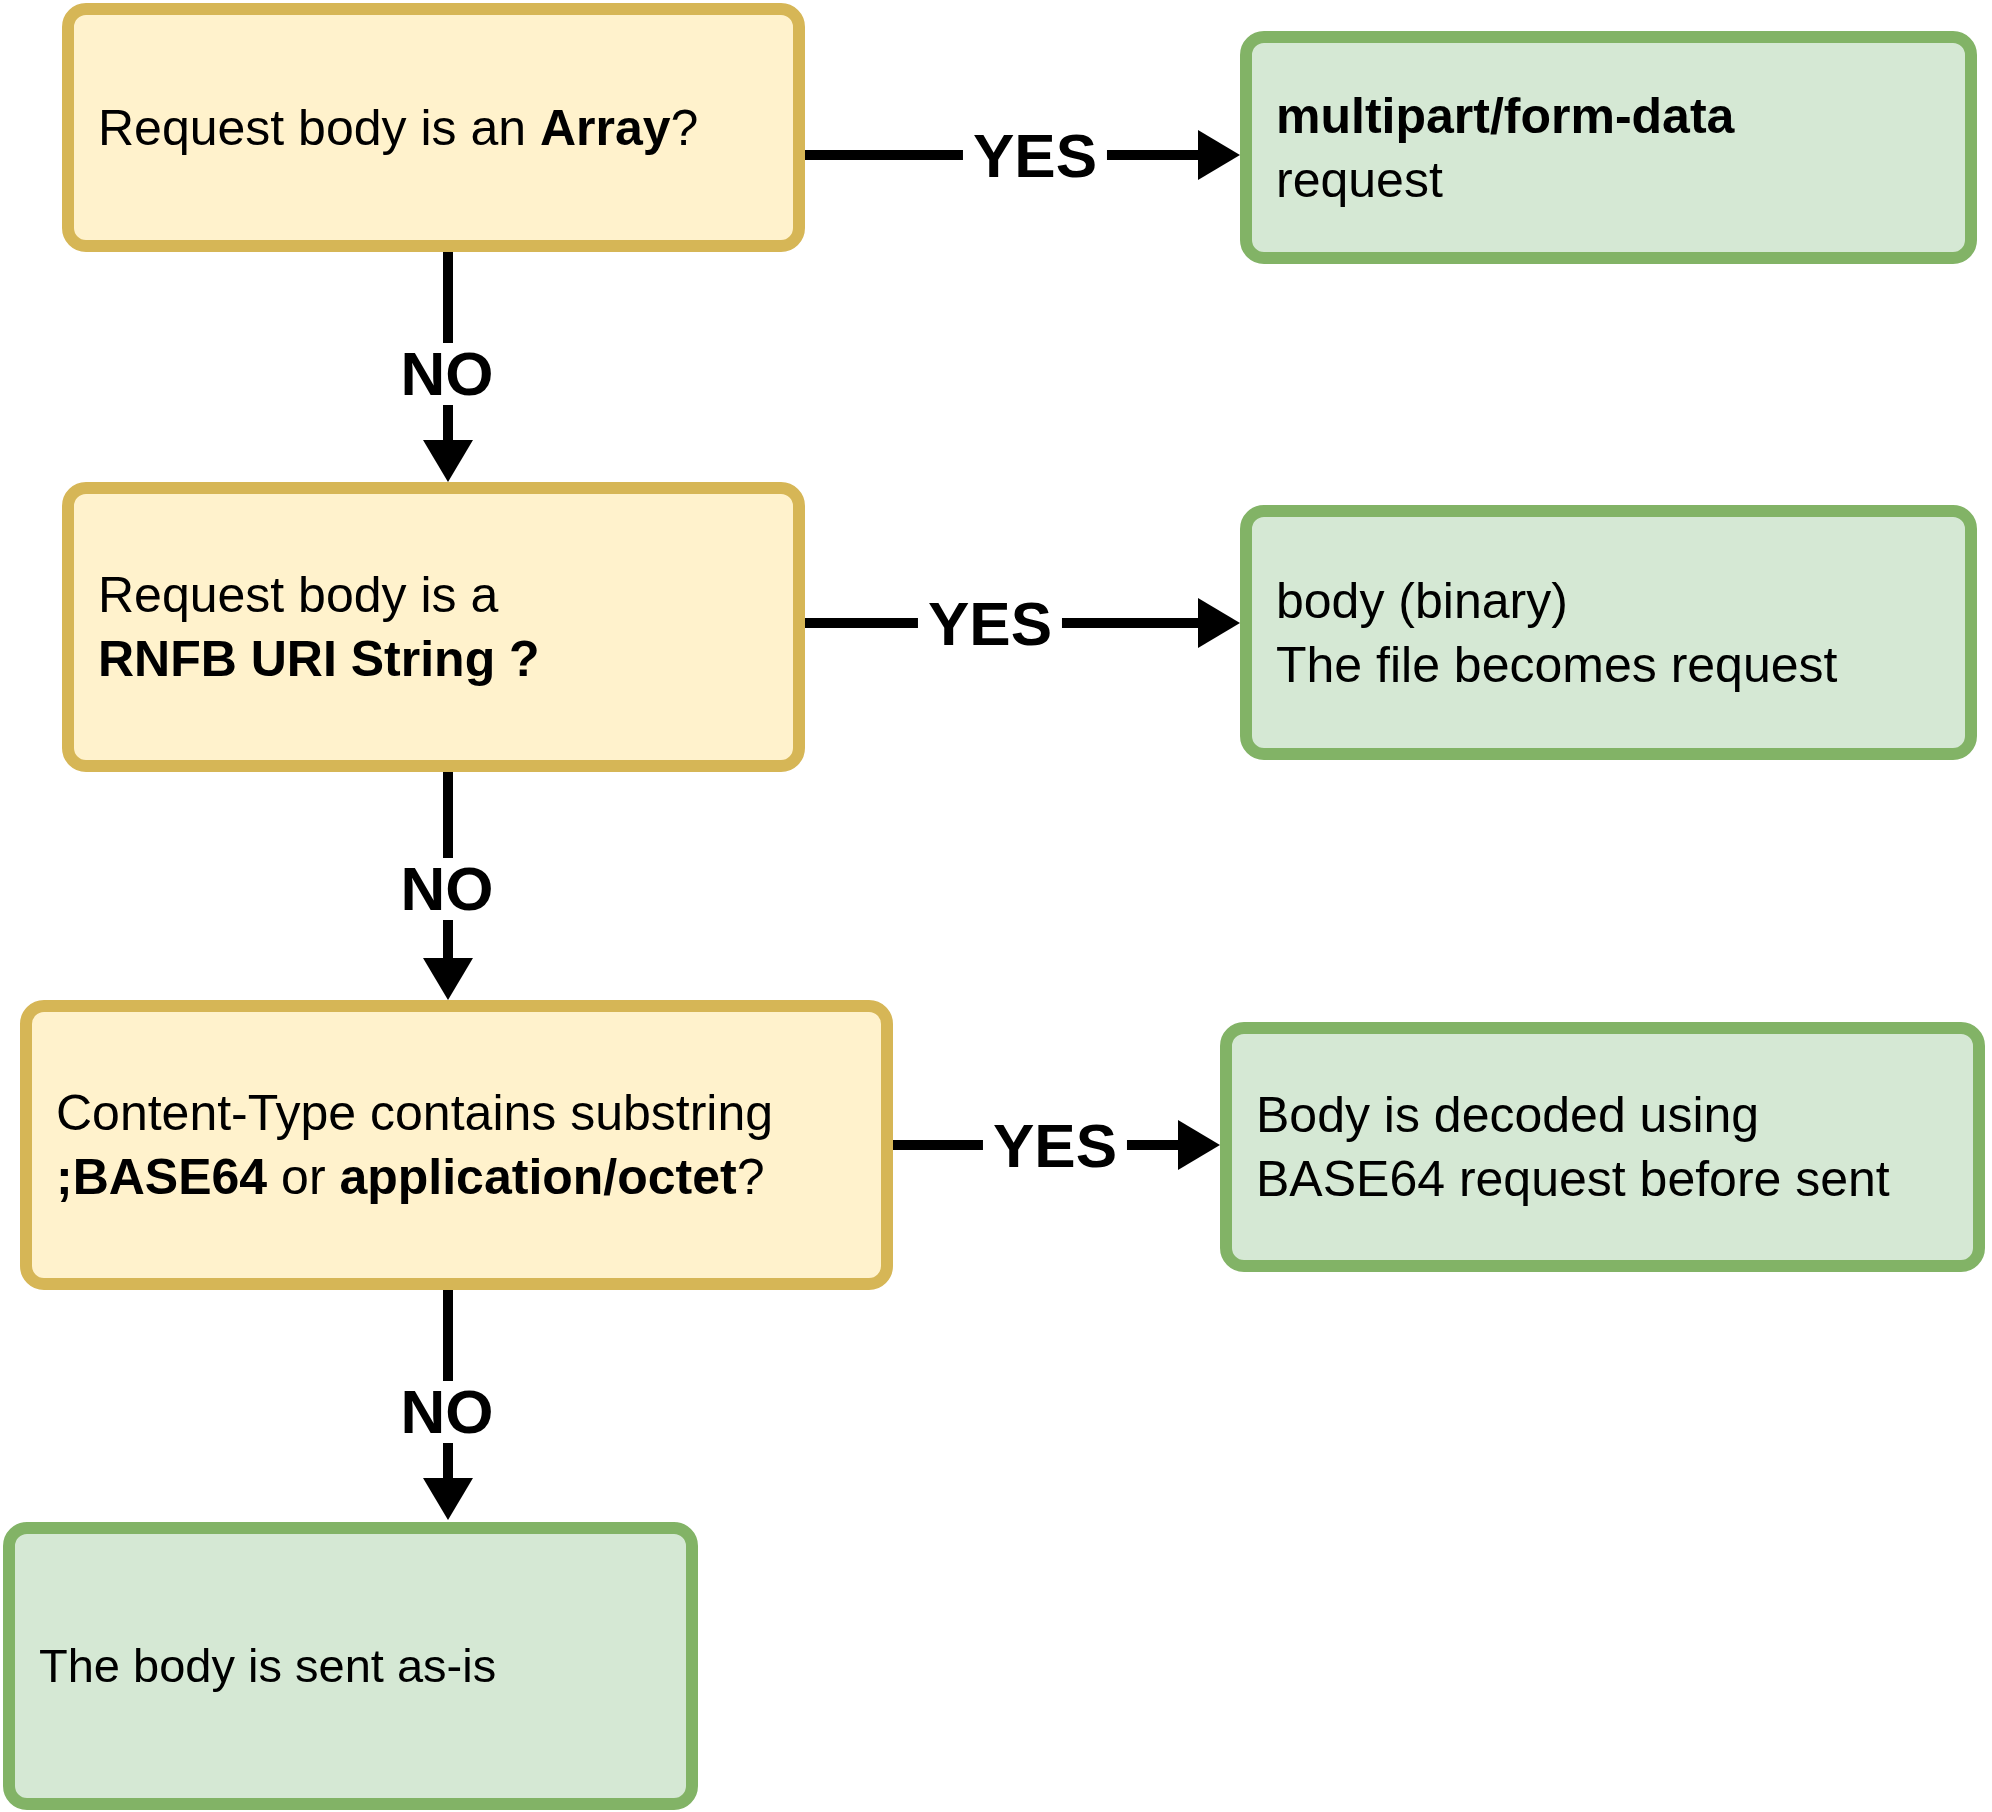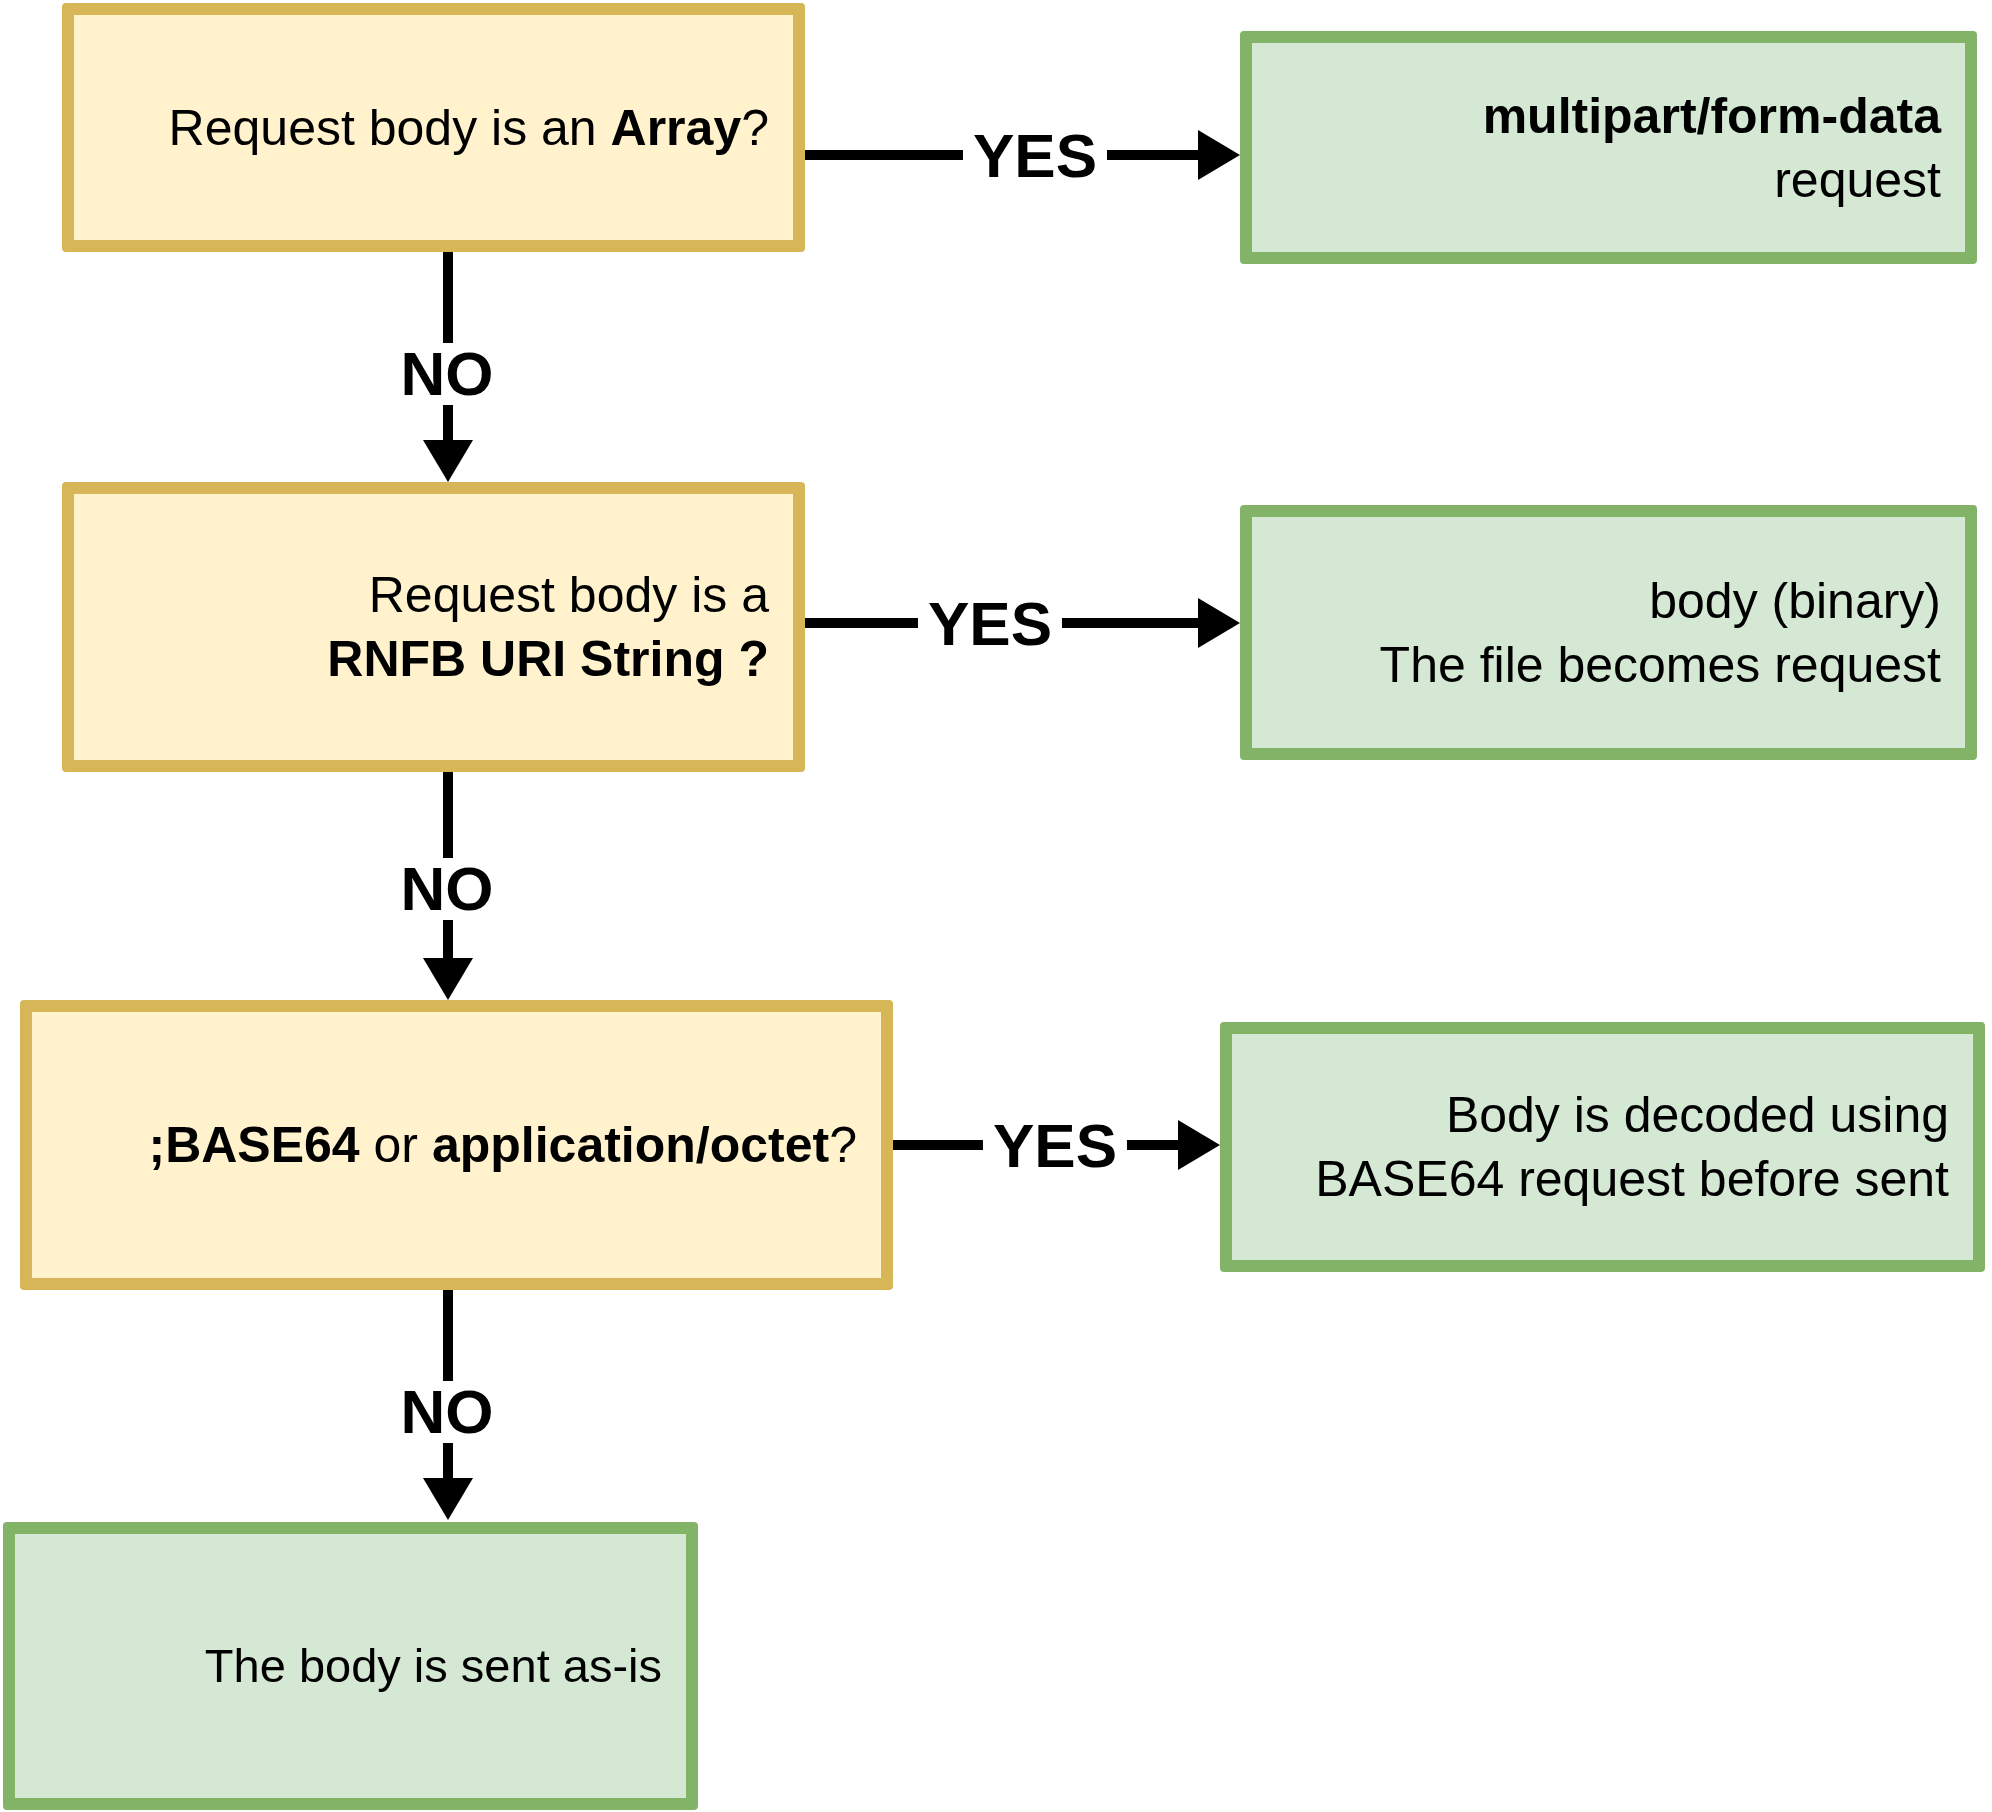--- a/index.html
+++ b/index.html
@@ -8,22 +8,22 @@
     --connector:#000000;    --text:#000000; --label-bg:#ffffff;
   }
   *{box-sizing:border-box}
   body{margin:0;background:#ffffff}
   .canvas{
     position:relative;width:1992px;height:1812px;background:#ffffff;
     font-family:"Liberation Sans","DejaVu Sans",sans-serif;color:var(--text);
     overflow:hidden;
   }
   .node{
-    position:absolute;border-radius:4px;border:12px solid;
-    display:flex;flex-direction:column;align-items:flex-end;justify-content:center;
+    position:absolute;border-radius:24px;border:12px solid;
+    display:flex;flex-direction:column;align-items:flex-start;justify-content:center;
     text-align:center;font-size:50px;line-height:1.28;padding:10px 24px;
   }
   .node.decision{background:var(--decision-fill);border-color:var(--decision-border)}
   .node.result{background:var(--result-fill);border-color:var(--result-border)}
   .line{display:block}
 
   
   #n-array {left:62px;  top:3px;    width:743px; height:249px}
   #n-rnfb  {left:62px;  top:482px;  width:743px; height:290px}
   #n-ctype {left:20px;  top:1000px; width:873px; height:290px}
@@ -90,20 +90,21 @@
     <span class="line">Request body is a</span>
     <b class="line">RNFB URI String ?</b>
   </div>
 
   <div class="node result" id="n-filebody">
     <span class="line">body (binary)</span>
     <span class="line">The file becomes request</span>
   </div>
 
   <div class="node decision" id="n-ctype">
+    <span class="line">Content-Type contains substring</span>
     <span class="line"><b>;BASE64</b><span> or </span><b>application/octet</b><span>?</span></span>
   </div>
 
   <div class="node result" id="n-base64">
     <span class="line">Body is decoded using</span>
     <span class="line">BASE64 request before sent</span>
   </div>
 
   <div class="node result" id="n-asis">
     <span class="line">The body is sent as-is</span>

